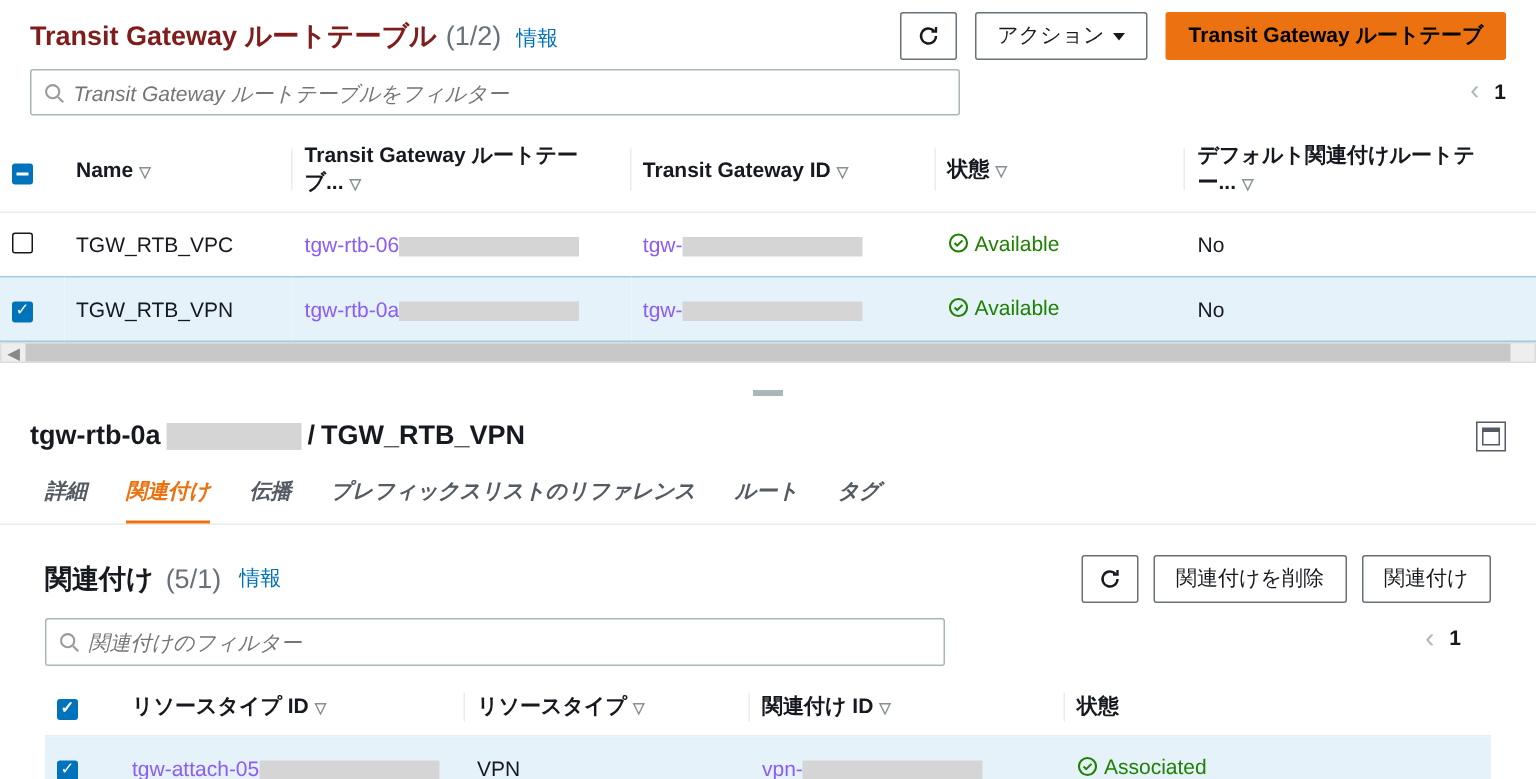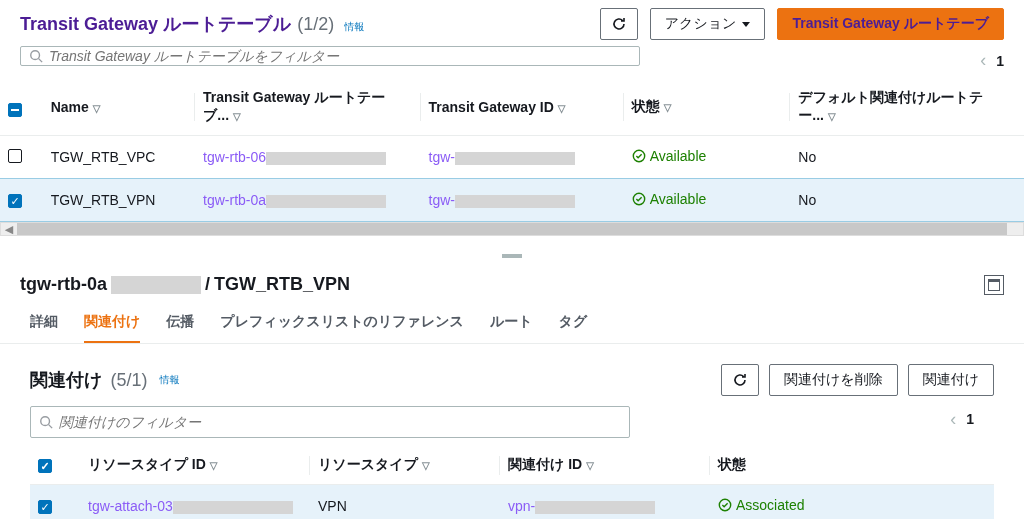--- a/index.html
+++ b/index.html
@@ -1,28 +1,28 @@
 <!DOCTYPE html>
 <html><head>
 <meta charset="utf-8">
 <style>
   * { box-sizing: border-box; margin: 0; padding: 0; }
   body { font-family: "Amazon Ember", "Helvetica Neue", Arial, sans-serif; font-size: 14px; color: #16191f; background: #fff; width: 1024px; overflow: hidden; }
   .top-area { padding: 0 0 8px 0; }
   .header-row { display: flex; align-items: center; padding: 8px 20px 6px 20px; gap: 12px; }
   .title-group { display: flex; align-items: baseline; gap: 6px; flex: 1 1 auto; }
-  .title { font-size: 18px; font-weight: 700; color: #4c1d95; }
+  .title { font-size: 18px; font-weight: 700; color: #7f1d1d; }
   .count { font-size: 18px; font-weight: 400; color: #687078; }
-  .info-link { font-size: 10px; color: #0073bb; cursor: pointer; margin-left: 4px; }
+  .info-link { font-size: 14px; color: #0073bb; cursor: pointer; margin-left: 4px; }
   .btn { background: #fff; border: 1px solid #687078; border-radius: 2px; padding: 4px 14px; font-size: 14px; cursor: pointer; display: inline-flex; align-items: center; gap: 6px; color: #16191f; height: 32px; }
   .btn-icon { padding: 4px 10px; }
-  .btn-primary { background: #ec7211; border-color: #ec7211; color: #4c1d95; font-weight: 700; }
+  .btn-primary { background: #ec7211; border-color: #ec7211; color: #000000; font-weight: 700; }
   .caret-down { width: 0; height: 0; border-left: 4px solid transparent; border-right: 4px solid transparent; border-top: 5px solid #16191f; }
   .refresh-svg { width: 16px; height: 16px; }
-  .filter-wrap { display: flex; align-items: center; border: 1px solid #aab7b8; border-radius: 2px; margin: 0 20px; height: 20px; padding: 0 8px; gap: 6px; width: 620px; }
+  .filter-wrap { display: flex; align-items: center; border: 1px solid #aab7b8; border-radius: 2px; margin: 0 20px; height: 31px; padding: 0 8px; gap: 6px; width: 620px; }
   .filter-wrap input { border: none; outline: none; flex: 1; font-size: 14px; font-style: italic; color: #687078; }
   .search-svg { width: 14px; height: 14px; opacity: .6; }
   .pager { display: flex; align-items: center; gap: 10px; padding: 4px 20px 0 0; justify-content: flex-end; }
   .pager .arrow { color: #aab7b8; font-size: 18px; }
   .pager .num { font-weight: 700; }
   
   .tbl { width: 100%; border-collapse: collapse; margin-top: 8px; table-layout: fixed; }
   .tbl th { text-align: left; font-weight: 700; font-size: 14px; padding: 10px 8px; border-bottom: 1px solid #eaeded; position: relative; color: #16191f; }
   .tbl th .sort { color: #879196; font-size: 10px; margin-left: 4px; }
   .tbl th .divider { position: absolute; right: 0; top: 25%; height: 50%; width: 1px; background: #eaeded; }
@@ -41,21 +41,21 @@
   .hscrollbar .thumb { flex: 1; background: #c8c8c8; height: 100%; }
   
   .splitter { display: flex; justify-content: center; padding: 10px 0; }
   .splitter .grip { width: 20px; height: 4px; border-top: 2px solid #aab7b8; border-bottom: 2px solid #aab7b8; }
   
   .detail-header { display: flex; align-items: center; padding: 6px 20px; gap: 4px; }
   .detail-header .crumb { font-size: 18px; font-weight: 700; color: #16191f; }
   .detail-header .mask { height: 18px; }
   .maximize-btn { margin-left: auto; width: 20px; height: 20px; border: 1px solid #545b64; cursor: pointer; position: relative; }
   .maximize-btn::after{ content:""; position:absolute; inset:3px; border:1px solid #545b64; border-top-width:3px;}
-  .tabs { display: flex; gap: 26px; padding: 12px 42px 0 30px; border-bottom: 1px solid #eaeded; font-size: 14px; }
+  .tabs { display: flex; gap: 26px; padding: 12px 42px 0 30px; border-bottom: 1px solid #eaeded; font-size: 14px; font-style: italic; }
   .tab { padding-bottom: 10px; cursor: pointer; color: #545b64; font-weight: 700; }
   .tab.active { color: #ec7211; border-bottom: 2px solid #ec7211; }
   .detail-body { padding: 20px 30px; }
   .subheader-row { display: flex; align-items: center; gap: 8px; }
   .subtitle { font-size: 18px; font-weight: 700; }
   .right-actions { margin-left: auto; display: flex; gap: 10px; }
   .detail-filter { display: flex; align-items: center; border: 1px solid #aab7b8; border-radius: 2px; height: 32px; padding: 0 8px; gap: 6px; width: 600px; margin-top: 10px; justify-content: center; }
   .detail-filter input { border: none; outline: none; flex: 1; font-size: 14px; font-style: italic; color: #879196; }
   .col-check{width:42px;}
   .col-name{width:150px;}
@@ -221,21 +221,21 @@
         <th><span class="chk checked"></span></th>
         <th><span>リソースタイプ ID</span><span class="sort">▽</span><span class="divider"></span></th>
         <th><span>リソースタイプ</span><span class="sort">▽</span><span class="divider"></span></th>
         <th><span>関連付け ID</span><span class="sort">▽</span><span class="divider"></span></th>
         <th><span>状態</span></th>
       </tr>
     </thead>
     <tbody>
       <tr class="row selected">
         <td><span class="chk checked"></span></td>
-        <td><span class="link">tgw-attach-03</span><span class="mask" style="width:120px;"></span></td>
+        <td><span class="link">tgw-attach-05</span><span class="mask" style="width:120px;"></span></td>
         <td>VPN</td>
         <td><span class="link">vpn-</span><span class="mask" style="width:120px;"></span></td>
         <td><span class="status-ok">
               <svg width="14" height="14" viewBox="0 0 16 16">
                 <circle cx="8" cy="8" r="6.5" fill="none" stroke="#1d8102" stroke-width="1.6"></circle>
                 <path d="M5 8l2 2 4-4" fill="none" stroke="#1d8102" stroke-width="1.6"></path>
               </svg>
               <span>Associated</span>
             </span></td>
       </tr>

